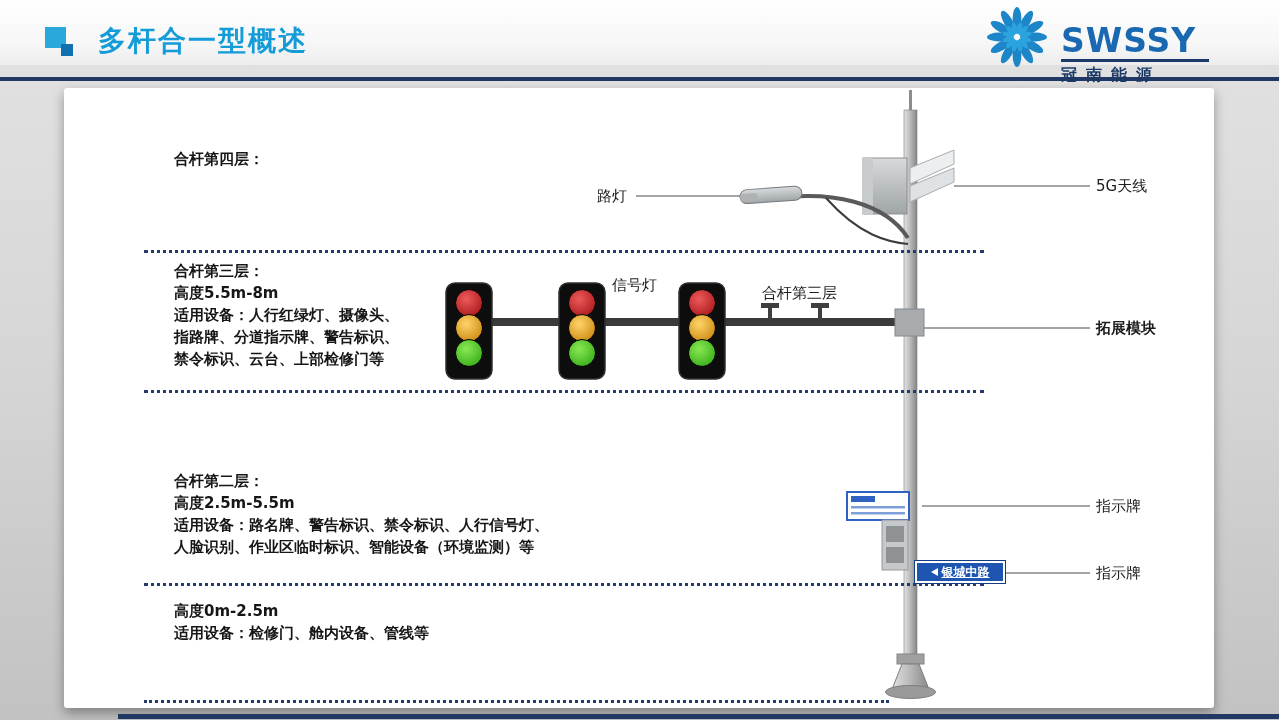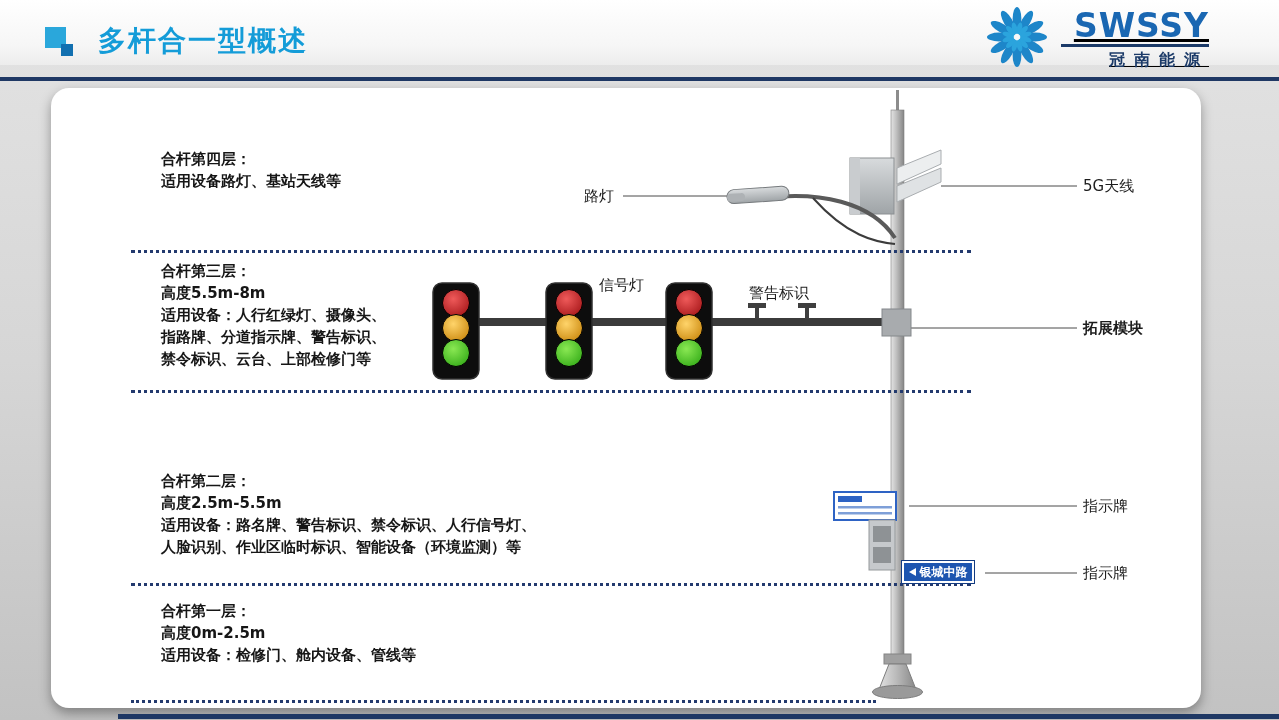--- a/index.html
+++ b/index.html
@@ -18,46 +18,46 @@
     background:linear-gradient(180deg,#ffffff 0%,#f6f6f6 70%,#ececec 100%);
   }
   .navy-rule { position:absolute; top:77px; left:0; width:100%; height:4px; background:#1f3864; }
   .sq-big   { position:absolute; left:45px; top:27px; width:21px; height:21px; background:#2aa7db; }
   .sq-small { position:absolute; left:61px; top:44px; width:12px; height:12px; background:#1270b0; }
   .page-title {
     position:absolute; left:98px; top:22px;
     font-size:28px; font-weight:bold; color:#149cd8; letter-spacing:2px;
   }
   .logo { position:absolute; left:983px; top:4px; display:flex; align-items:flex-start; }
-  .logo-text { margin-left:6px; margin-top:5px; width:148px; text-align:right;text-decoration:underline; }
+  .logo-text { margin-left:6px; margin-top:20px; width:148px; text-align:left; }
   .brand { font-size:33px; font-weight:bold; color:#1a67b2; letter-spacing:1px; line-height:34px; }
   .brand-underline { height:3px; background:#1b3a68; margin-top:1px; }
   .company { font-size:16px; font-weight:bold; color:#1b3a68; letter-spacing:9px; margin-top:3px; }
   
   .panel {
-    position:absolute; left:51px; top:88px; width:1150px; height:620px;
-    background:#ffffff; border-radius:18px;
+    position:absolute; left:64px; top:88px; width:1150px; height:620px;
+    background:#ffffff; border-radius:3px;
     box-shadow:0 5px 12px rgba(0,0,0,.35);
   }
   .diagram { position:absolute; left:0; top:0; }
   .layer-block {
     position:absolute; font-size:15px; font-weight:600; color:#161616;
     line-height:22px; white-space:nowrap;
   }
   .layer-title { font-weight:700; }
   .dotted { position:absolute; height:0; border-top:3px dotted #233a6e; }
   .dia-label {
     position:absolute; font-size:15px; font-weight:500; color:#1c1c1c; white-space:nowrap;
   }
   .street-sign {
-    position:absolute; left:850px; top:472px; width:74px; height:24px;
+    position:absolute; left:850px; top:472px; width:92px; height:24px;
     background:#1d55b0; border:1px solid #143c82;
     box-shadow:inset 0 0 0 2px #ffffff;
     color:#ffffff; font-size:12px; font-weight:bold;
-    display:flex; align-items:center; justify-content:center; gap:4px;
+    display:flex; align-items:center; justify-content:center; gap:4px;text-decoration:underline;
   }
   .arrow-left {
     width:0; height:0; display:inline-block;
     border-top:4px solid transparent; border-bottom:4px solid transparent;
     border-right:7px solid #ffffff;
   }
   .footer-rule { position:absolute; left:118px; bottom:1px; width:1161px; height:5px; background:#1f3864; }
 </style>
 </head>
 <body>
@@ -214,52 +214,50 @@
 
       <g>
         <rect x="833" y="566" width="27" height="10" fill="#a0a0a0" stroke="#848484"></rect>
         <polygon points="838,576 855,576 866,604 827,604" fill="url(#poleG)" stroke="#7d7d7d"></polygon>
         <ellipse cx="846.5" cy="604" rx="25" ry="6.5" fill="#9a9a9a" stroke="#7c7c7c"></ellipse>
       </g>
     </svg>
 
     <div class="layer-block" style="left:110px; top:60px;">
       <div class="layer-title">合杆第四层：</div>
-      <div>适用设备路灯、基站天线等</div>
     </div>
 
     <div class="layer-block" style="left:110px; top:172px;">
       <div class="layer-title">合杆第三层：</div>
       <div>高度5.5m-8m</div>
       <div>适用设备：人行红绿灯、摄像头、</div>
       <div>指路牌、分道指示牌、警告标识、</div>
       <div>禁令标识、云台、上部检修门等</div>
     </div>
 
     <div class="layer-block" style="left:110px; top:382px;">
       <div class="layer-title">合杆第二层：</div>
       <div>高度2.5m-5.5m</div>
       <div>适用设备：路名牌、警告标识、禁令标识、人行信号灯、</div>
       <div>人脸识别、作业区临时标识、智能设备（环境监测）等</div>
     </div>
 
     <div class="layer-block" style="left:110px; top:512px;">
-      <div class="layer-title">合杆第一层：</div>
       <div>高度0m-2.5m</div>
       <div>适用设备：检修门、舱内设备、管线等</div>
     </div>
 
     <div class="dotted" style="left:80px; top:162px; width:840px;"></div>
     <div class="dotted" style="left:80px; top:302px; width:840px;"></div>
     <div class="dotted" style="left:80px; top:495px; width:840px;"></div>
     <div class="dotted" style="left:80px; top:612px; width:745px;"></div>
 
     <div class="dia-label" style="left:533px; top:99px;">路灯</div>
     <div class="dia-label" style="left:548px; top:176px;margin-top:12px;">信号灯</div>
-    <div class="dia-label" style="left:698px; top:196px;">警告标识</div>
+    <div class="dia-label" style="left:698px; top:196px;">合杆第三层</div>
     <div class="dia-label" style="left:1032px; top:89px;">5G天线</div>
     <div class="dia-label" style="left:1032px; top:231px;font-weight:bold;">拓展模块</div>
     <div class="dia-label" style="left:1032px; top:409px;">指示牌</div>
     <div class="dia-label" style="left:1032px; top:476px;">指示牌</div>
 
     <div class="street-sign">
       <span class="arrow-left"></span>
       <span>银城中路</span>
     </div>
 

